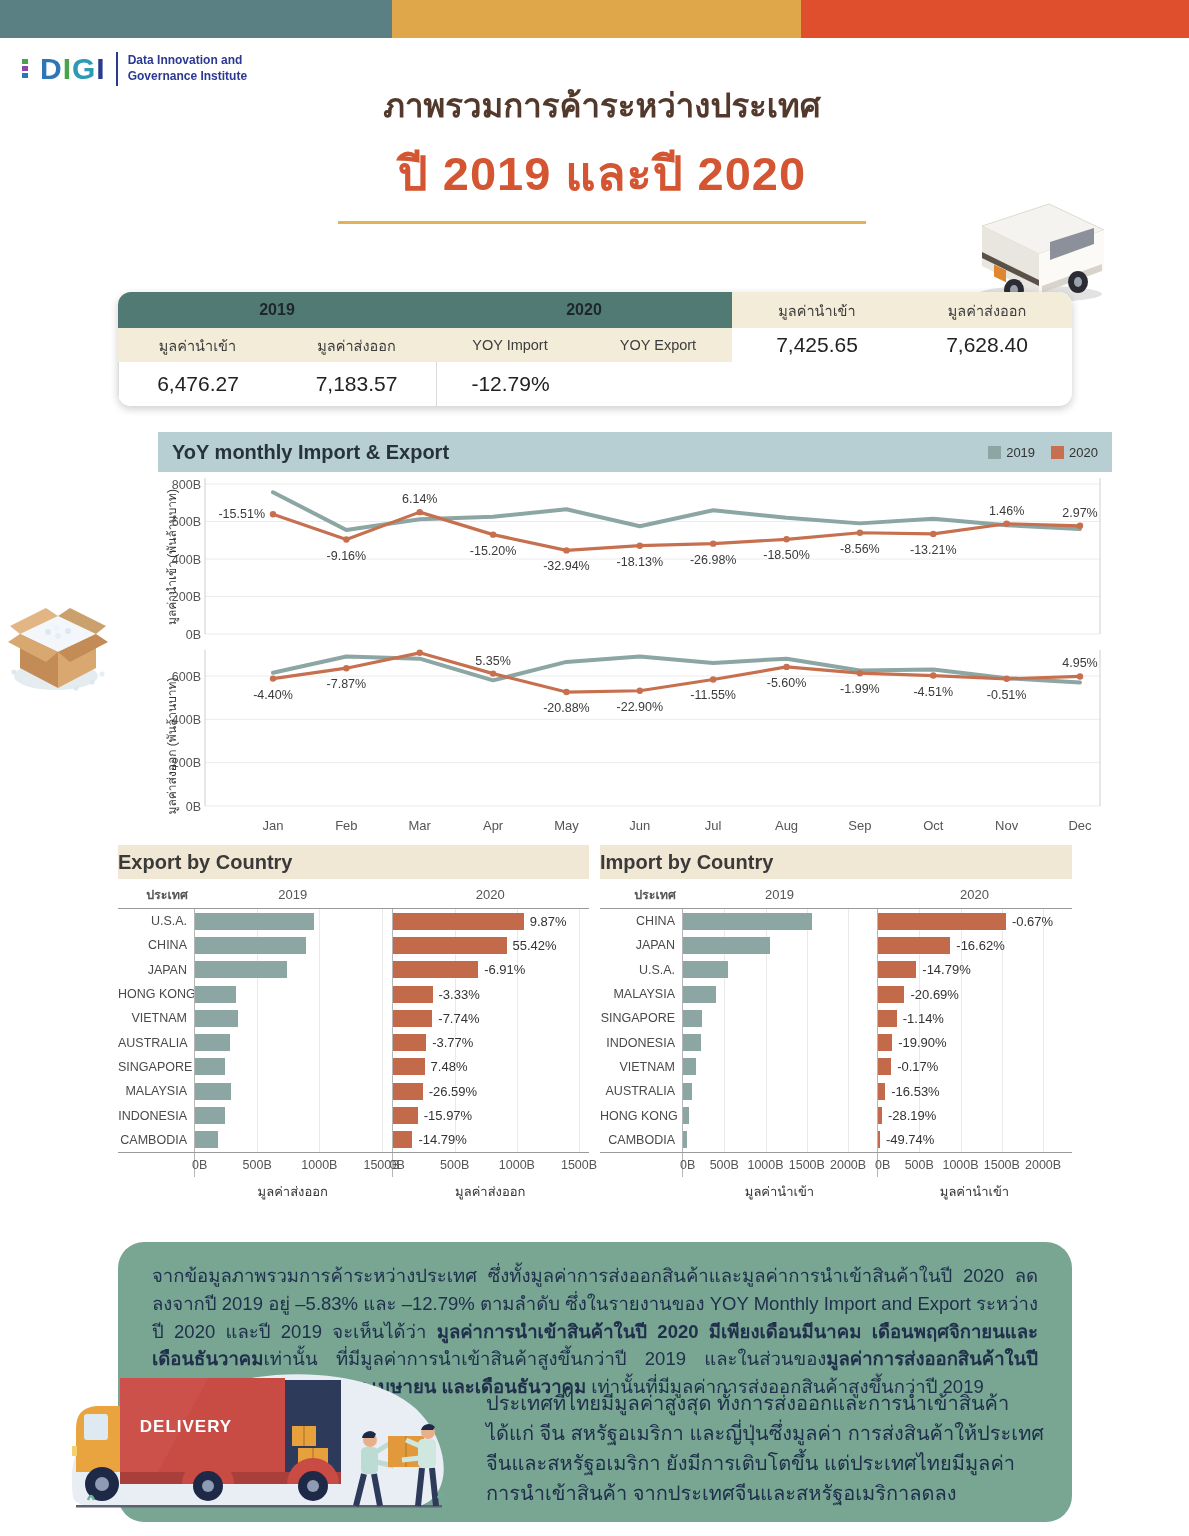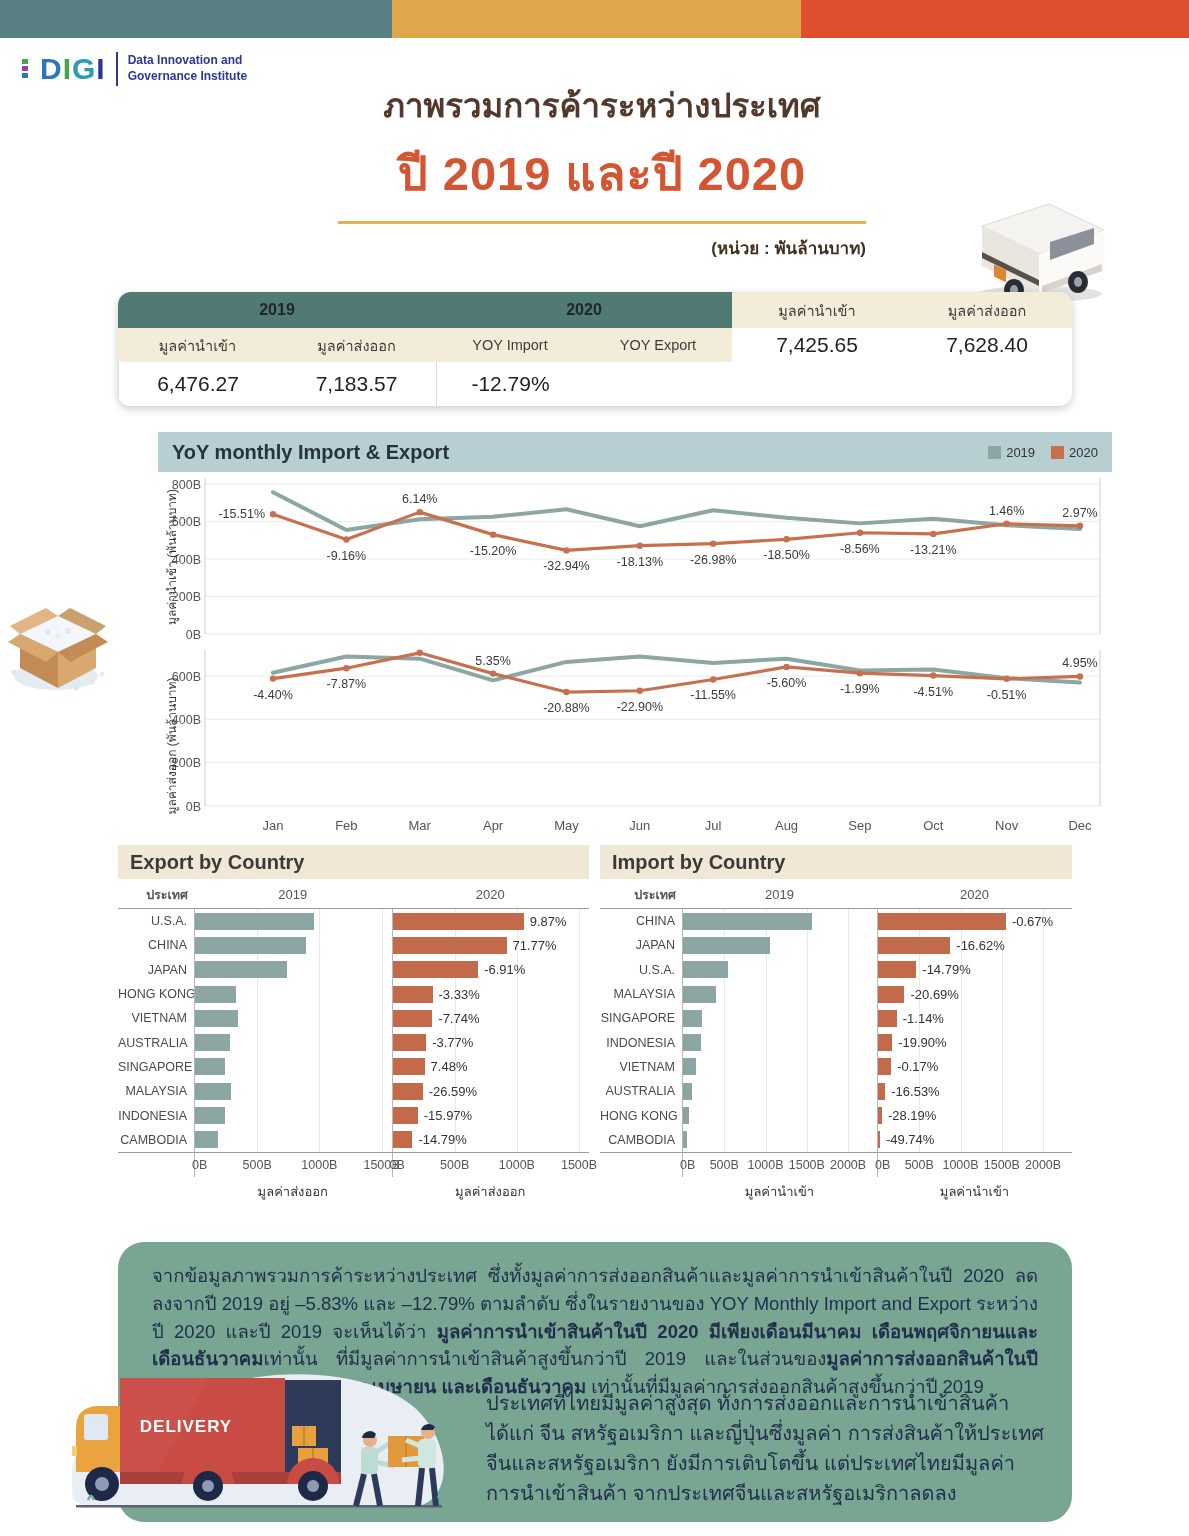--- a/index.html
+++ b/index.html
@@ -44,21 +44,21 @@
   .ms-legend{display:flex;align-items:center;gap:16px;font-size:13px;color:#333;}
   .ms-legend .sw{display:inline-block;width:13px;height:13px;margin-right:5px;vertical-align:-2px;}
   .ms-chart{position:relative;}
   .ylab{position:absolute;width:170px;height:20px;text-align:center;font-size:12px;color:#333;
         transform:rotate(-90deg);pointer-events:none;}
   svg text{font-family:"Liberation Sans","DejaVu Sans",sans-serif;}
   
   .country{position:absolute;top:845px;background:#fff;}
   .country.left{left:118px;width:471px;}
   .country.right{left:600px;width:472px;}
-  .cc-title{height:34px;background:#f0e7d4;display:flex;align-items:center;padding-left:12px;
+  .cc-title{height:34px;background:#f0e7d4;display:flex;align-items:center;
             font-size:20px;font-weight:bold;color:#3a3a3a;}
   .cc-head,.cc-row,.cc-axis,.cc-cap{display:grid;}
   .country.left .cc-head,.country.left .cc-row,.country.left .cc-axis,.country.left .cc-cap{grid-template-columns:76px 1fr 1fr;}
   .country.right .cc-head,.country.right .cc-row,.country.right .cc-axis,.country.right .cc-cap{grid-template-columns:82px 1fr 1fr;}
   .cc-head{height:27px;align-items:center;border-bottom:1px solid #9a9a9a;margin-top:2px;}
   .cc-head .hc{font-size:13px;color:#555;text-align:center;}
   .cc-head .hp{font-size:12.5px;color:#555;text-align:right;padding-right:6px;font-weight:bold;}
   .cc-row{height:24.3px;align-items:center;}
   .cc-label{font-size:12.5px;color:#4a4a4a;text-align:right;padding-right:7px;white-space:nowrap;}
   .cc-area{position:relative;height:100%;border-left:1px solid #b5b5b5;display:flex;align-items:center;}
@@ -110,21 +110,20 @@
     <span class="logo-org">
       <span>Data Innovation and</span><br>
       <span>Governance Institute</span>
     </span>
   </div>
 
   <div class="title-block">
     <div class="title-l1">ภาพรวมการค้าระหว่างประเทศ</div>
     <div class="title-l2">ปี 2019 และปี 2020</div>
     <div class="title-underline"></div>
-    <div class="unit-note">(หน่วย : พันล้านบาท)</div>
   </div>
 
   <svg class="van" width="175" height="112" viewBox="0 0 175 112">
     <ellipse cx="88" cy="100" rx="62" ry="8" fill="#e2e2e2"></ellipse>
     <polygon points="30,32 97,10 152,36 87,60" fill="#f4f3ef" stroke="#dddad2"></polygon>
     <polygon points="30,32 30,72 87,100 87,60" fill="#e9e6df"></polygon>
     <polygon points="30,58 30,64 87,92 87,86" fill="#5a5248"></polygon>
     <rect x="42" y="50" width="12" height="12" fill="#e0862e" transform="skewY(26)"></rect>
     <polygon points="87,60 87,100 152,76 152,36" fill="#fbfaf6"></polygon>
     <polygon points="98,48 98,66 142,50 142,34" fill="#8b909b"></polygon>
@@ -307,21 +306,21 @@
             <div class="vline" style="left: 31.6456%;"></div>
             <div class="vline" style="left: 63.2911%;"></div>
             <div class="vline" style="left: 94.9367%;"></div>
             <div class="bar teal" style="width: 56.519%;"></div>
           </div>
           <div class="cc-area">
             <div class="vline" style="left: 31.6456%;"></div>
             <div class="vline" style="left: 63.2911%;"></div>
             <div class="vline" style="left: 94.9367%;"></div>
             <div class="bar orange" style="width: 58.038%;"></div>
-            <div class="cc-pct">71.77%</div>
+            <div class="cc-pct">55.42%</div>
           </div>
         </div>
         <div class="cc-row">
           <div class="cc-label">JAPAN</div>
           <div class="cc-area">
             <div class="vline" style="left: 31.6456%;"></div>
             <div class="vline" style="left: 63.2911%;"></div>
             <div class="vline" style="left: 94.9367%;"></div>
             <div class="bar teal" style="width: 46.8354%;"></div>
           </div>

